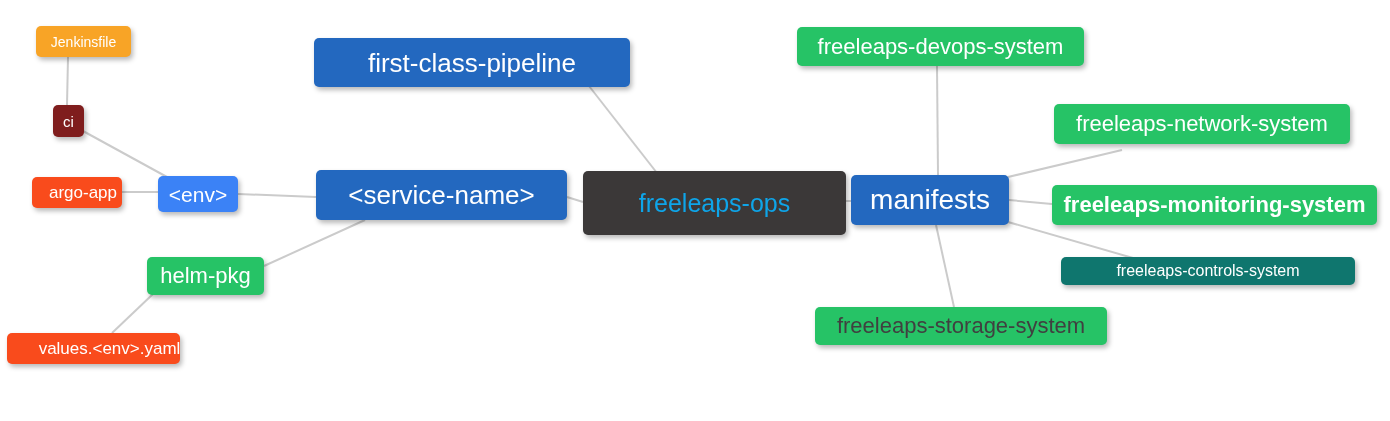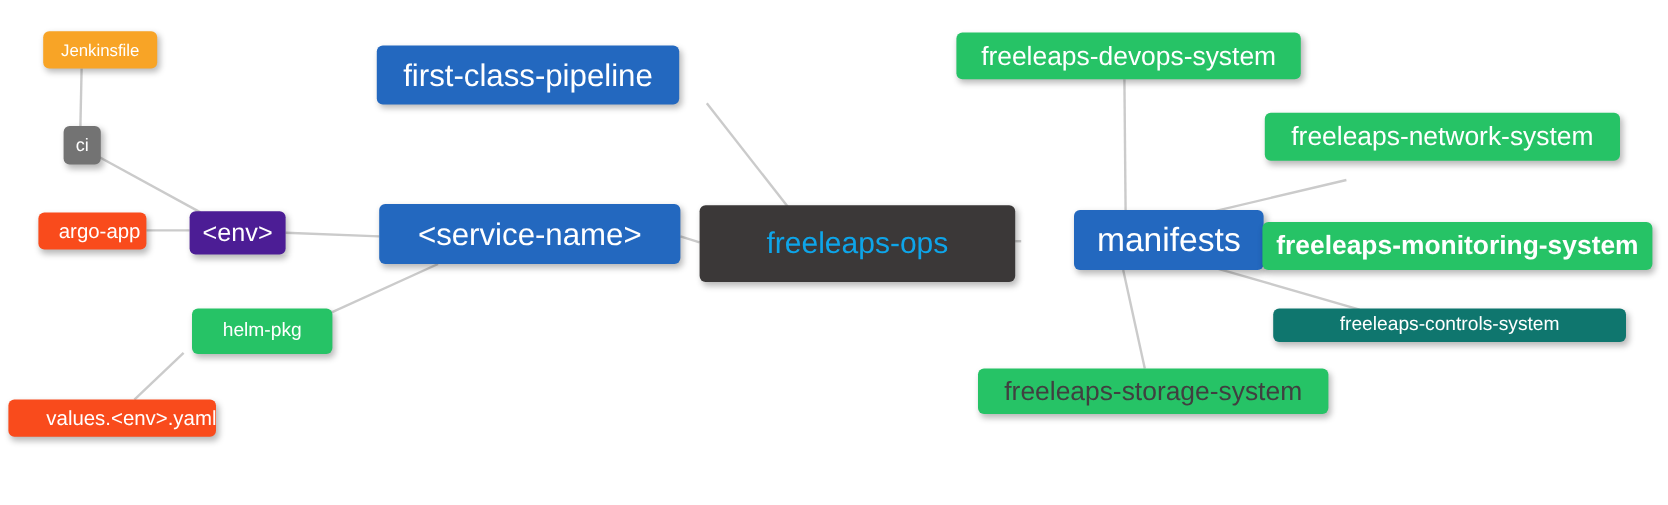--- a/index.html
+++ b/index.html
@@ -54,28 +54,28 @@
       <line x1="567" y1="197" x2="583" y2="202" stroke="#cbcbcb" stroke-width="2"></line>
       <line x1="846" y1="201" x2="851" y2="201" stroke="#cbcbcb" stroke-width="2"></line>
       <line x1="938" y1="175" x2="937" y2="66" stroke="#cbcbcb" stroke-width="2"></line>
       <line x1="1008" y1="177" x2="1122" y2="150" stroke="#cbcbcb" stroke-width="2"></line>
       <line x1="1009" y1="200" x2="1052" y2="204" stroke="#cbcbcb" stroke-width="2"></line>
       <line x1="1008" y1="222" x2="1133" y2="258" stroke="#cbcbcb" stroke-width="2"></line>
       <line x1="936" y1="225" x2="954" y2="307" stroke="#cbcbcb" stroke-width="2"></line>
     </svg>
   <div id="node-layer">
       <div class="node" style="left: 583px; top: 171px; width: 263px; height: 64px; font-size: 25px; background: rgb(59, 56, 56); color: #0ea5e9;">freeleaps-ops</div>
-      <div class="node" style="left: 314px; top: 38px; width: 252px; height: 49px; font-size: 26px; background: rgb(35, 104, 191); color: rgb(255, 255, 255);">first-class-pipeline</div>
+      <div class="node" style="left: 314px; top: 38px; width: 316px; height: 49px; font-size: 26px; background: rgb(35, 104, 191); color: rgb(255, 255, 255);">first-class-pipeline</div>
       <div class="node" style="left: 316px; top: 170px; width: 251px; height: 50px; font-size: 26px; background: rgb(35, 104, 191); color: rgb(255, 255, 255);">&lt;service-name&gt;</div>
-      <div class="node" style="left: 851px; top: 175px; width: 158px; height: 50px; font-size: 28px; background: rgb(35, 104, 191); color: rgb(255, 255, 255); margin-left: 44px;">manifests</div>
-      <div class="node" style="left: 158px; top: 176px; width: 80px; height: 36px; font-size: 21px; background: #4c1d95; color: rgb(255, 255, 255);">&lt;env&gt;</div>
-      <div class="node" style="left: 147px; top: 257px; width: 117px; height: 38px; font-size: 16px; background: rgb(38, 195, 102); color: rgb(255, 255, 255); margin-left: 13px;">helm-pkg</div>
+      <div class="node" style="left: 851px; top: 175px; width: 158px; height: 50px; font-size: 28px; background: rgb(35, 104, 191); color: rgb(255, 255, 255);">manifests</div>
+      <div class="node" style="left: 158px; top: 176px; width: 80px; height: 36px; font-size: 21px; background: #3b82f6; color: rgb(255, 255, 255);">&lt;env&gt;</div>
+      <div class="node" style="left: 147px; top: 257px; width: 117px; height: 38px; font-size: 22px; background: rgb(38, 195, 102); color: rgb(255, 255, 255);">helm-pkg</div>
       <div class="node" style="left: 797px; top: 27px; width: 287px; height: 39px; font-size: 22px; background: rgb(38, 195, 102); color: rgb(255, 255, 255);">freeleaps-devops-system</div>
-      <div class="node" style="left: 1054px; top: 94px; width: 296px; height: 40px; font-size: 22px; background: rgb(38, 195, 102); color: rgb(255, 255, 255);">freeleaps-network-system</div>
+      <div class="node" style="left: 1054px; top: 104px; width: 296px; height: 40px; font-size: 22px; background: rgb(38, 195, 102); color: rgb(255, 255, 255);">freeleaps-network-system</div>
       <div class="node" style="left: 1052px; top: 185px; width: 325px; height: 40px; font-size: 22px; background: rgb(38, 195, 102); color: rgb(255, 255, 255); font-weight: bold;">freeleaps-monitoring-system</div>
       <div class="node" style="left: 1061px; top: 257px; width: 294px; height: 28px; font-size: 16px; background: #0f766e; color: rgb(255, 255, 255);">freeleaps-controls-system</div>
       <div class="node" style="left: 815px; top: 307px; width: 292px; height: 38px; font-size: 22px; background: rgb(38, 195, 102); color: #404040;">freeleaps-storage-system</div>
       <div class="node" style="left: 20px; top: 26px; width: 95px; height: 31px; font-size: 14px; background: rgb(248, 164, 38); color: rgb(255, 255, 255); margin-left: 16px;">Jenkinsfile</div>
-      <div class="node" style="left: 53px; top: 105px; width: 31px; height: 32px; font-size: 15px; background: #737373; color: rgb(255, 255, 255); text-align: right;">ci</div>
+      <div class="node" style="left: 53px; top: 105px; width: 31px; height: 32px; font-size: 15px; background: #7f1d1d; color: rgb(255, 255, 255); text-align: right;">ci</div>
       <div class="node" style="left: 32px; top: 177px; width: 90px; height: 31px; font-size: 17px; background: rgb(249, 75, 28); color: rgb(255, 255, 255); padding-left: 12px;">argo-app</div>
       <div class="node" style="left: 7px; top: 333px; width: 173px; height: 31px; font-size: 17px; background: rgb(249, 75, 28); color: rgb(255, 255, 255); padding-left: 32px;">values.&lt;env&gt;.yaml</div>
     </div>
 </div>
 
 </body></html>

